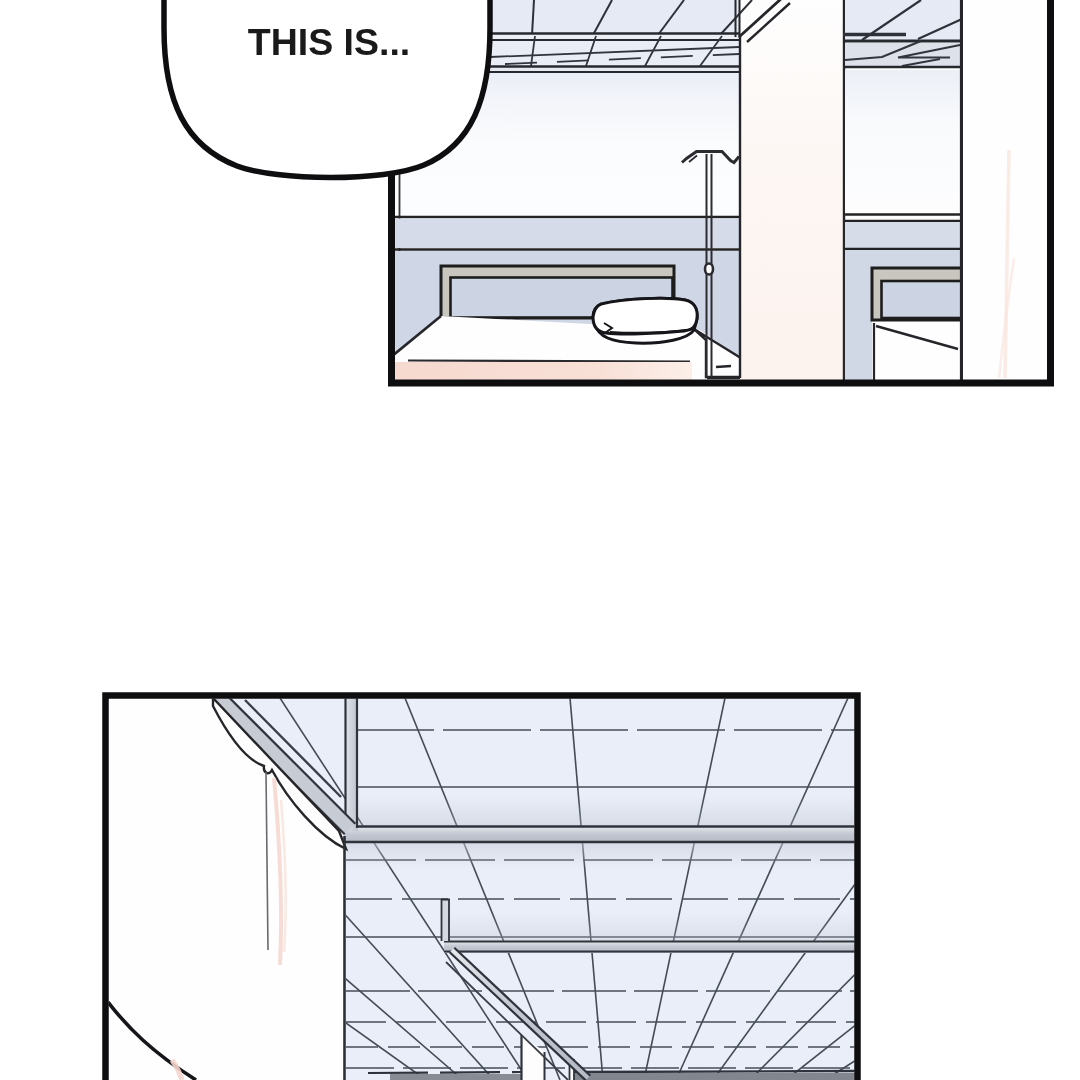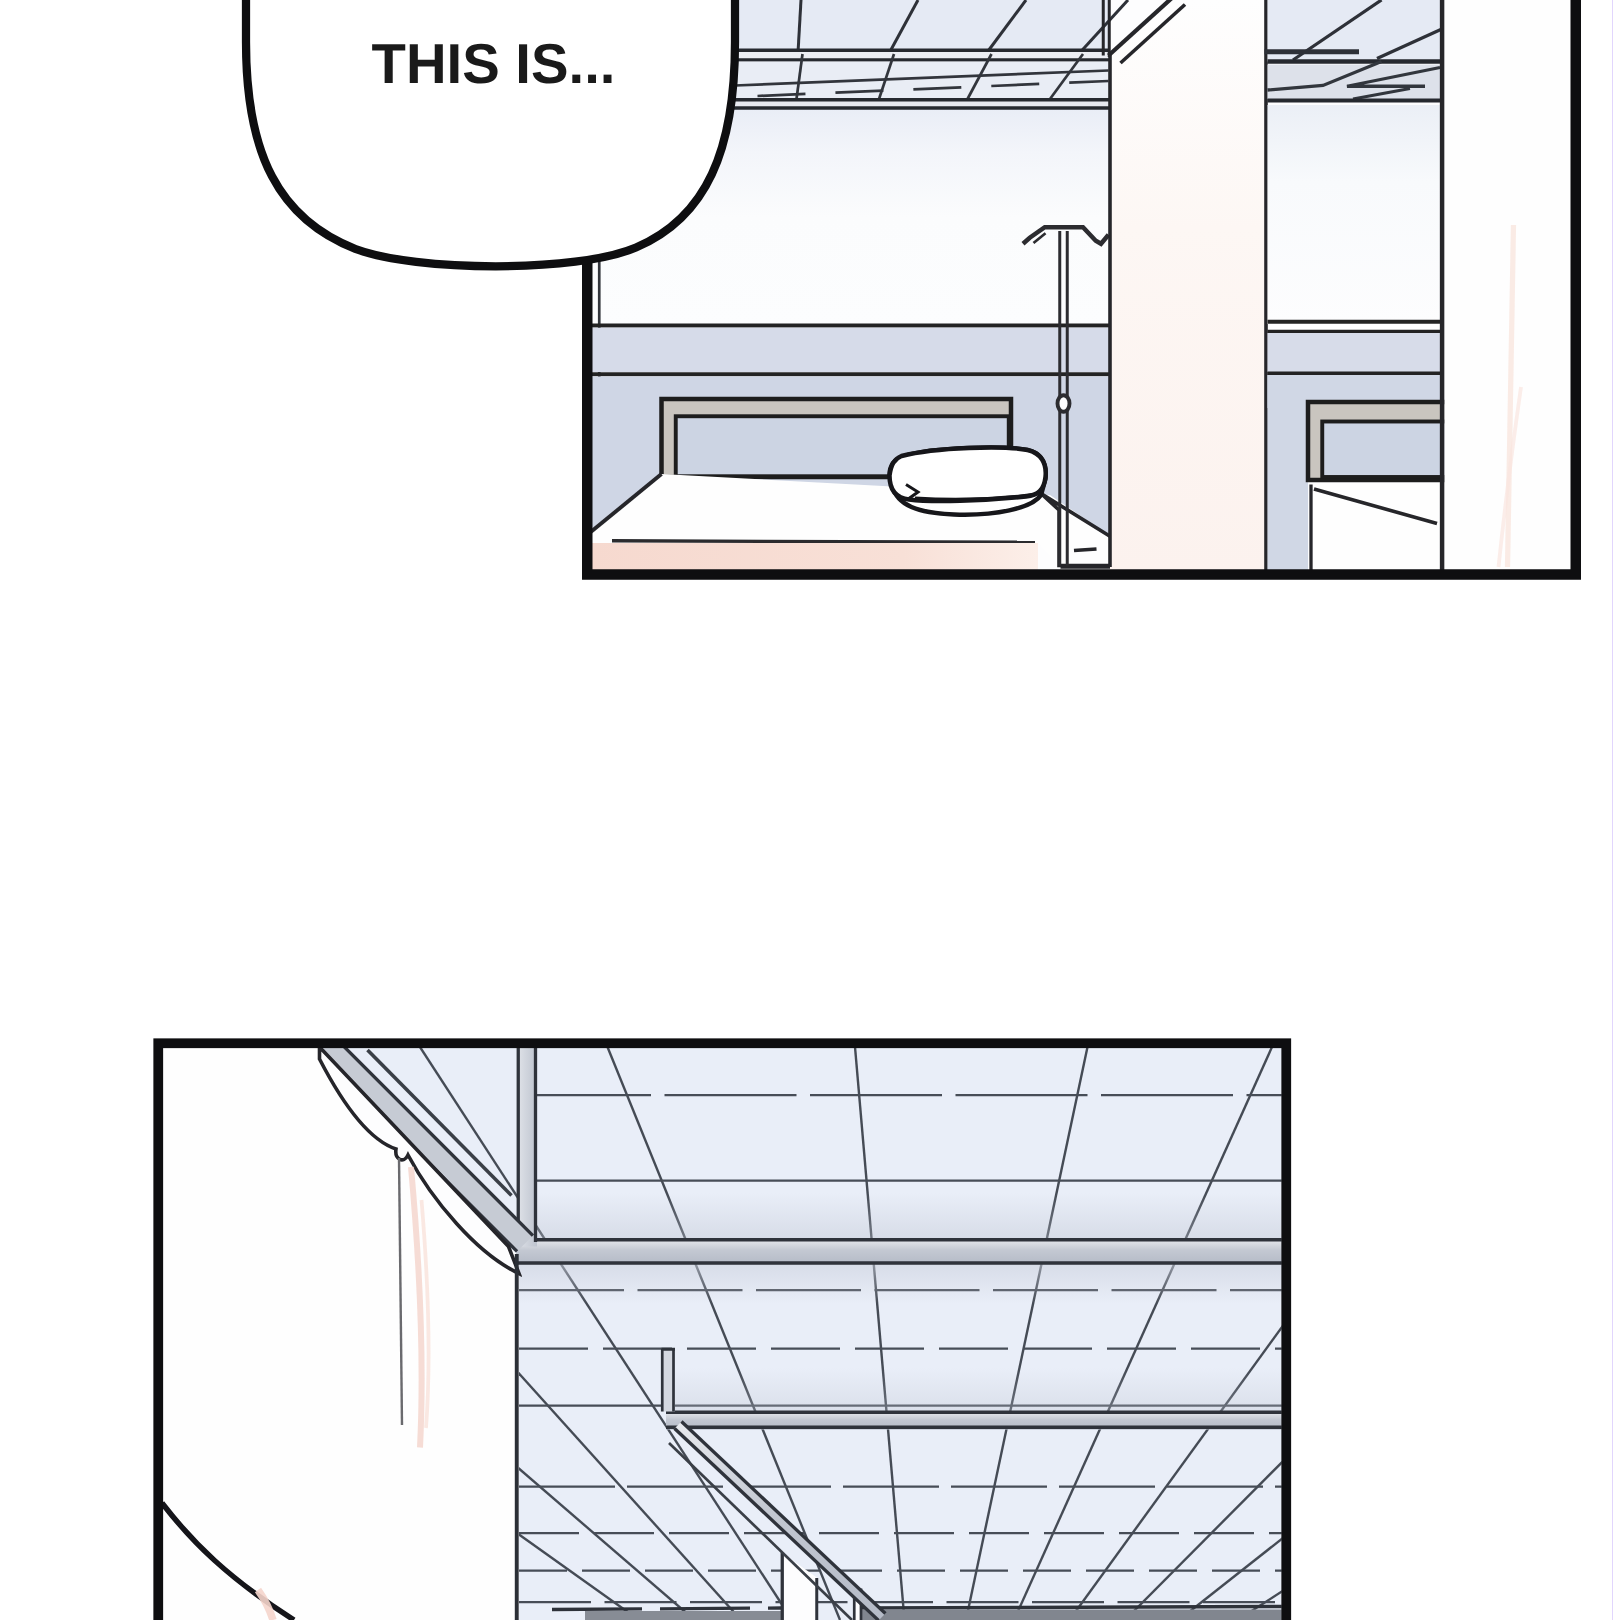--- a/index.html
+++ b/index.html
@@ -1,16 +1,16 @@
 <!DOCTYPE html>
 <html><head>
 <meta charset="utf-8">
 <style>
   html,body{margin:0;padding:0;background:#ffffff;}
-  .page{position:relative;width:1075px;height:1080px;overflow:hidden;background:#8b5cf6;font-family:"Liberation Sans",sans-serif;}
+  .page{position:relative;width:1075px;height:1080px;overflow:hidden;background:#be185d;font-family:"Liberation Sans",sans-serif;}
   svg{position:absolute;left:0;top:0;}
 </style>
 </head>
 <body>
 <div class="page">
 <svg width="1080" height="1080" viewBox="0 0 1080 1080">
   <defs>
     <clipPath id="p1clip">
           <rect x="394" y="0" width="654" height="380"></rect>
         </clipPath>

